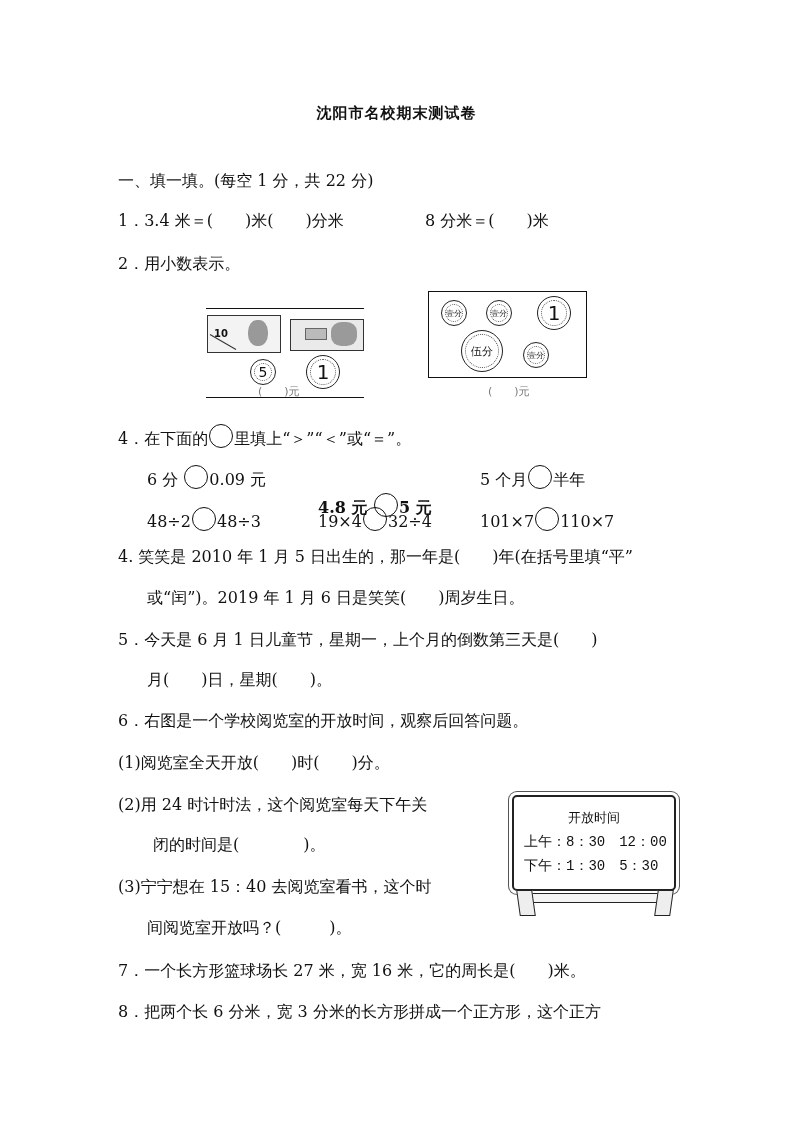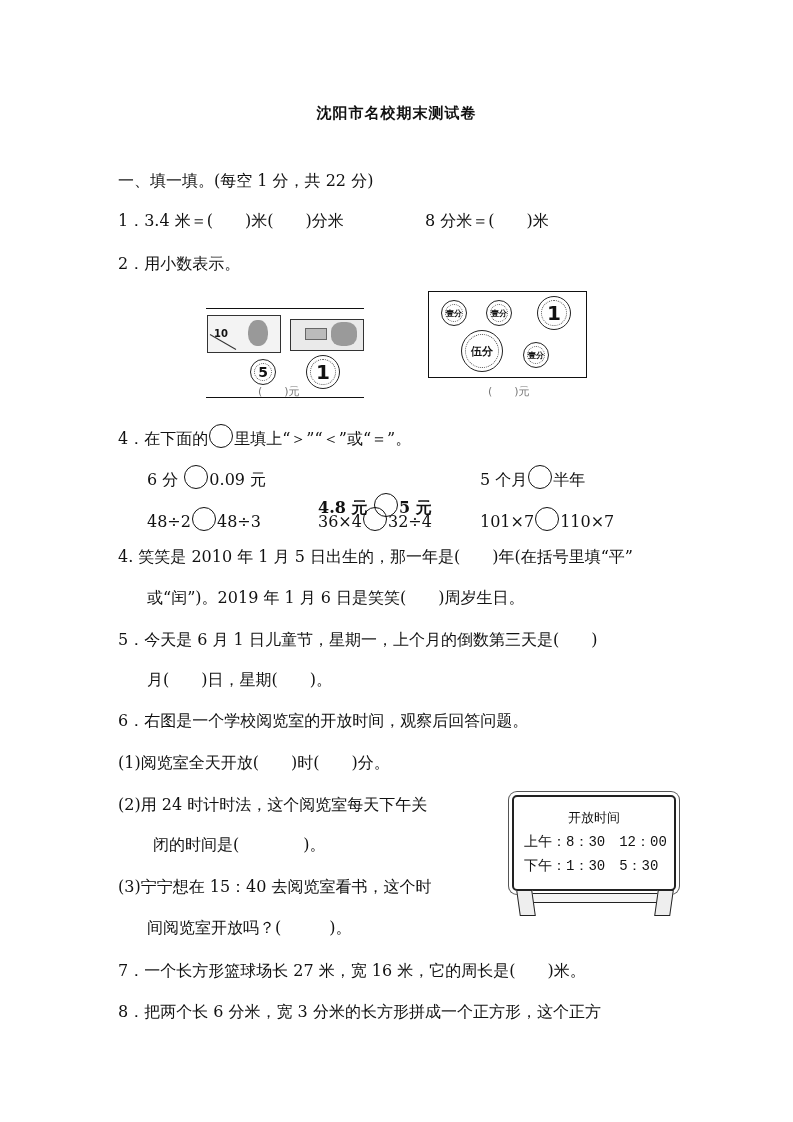--- a/index.html
+++ b/index.html
@@ -8,21 +8,21 @@
   .title { position: absolute; left: 0; width: 793px; top: 104px; text-align: center;
            font-family: "DejaVu Sans", sans-serif; font-weight: bold; font-size: 15px; letter-spacing: 1px; }
   .line { position: absolute; font-size: 16px; white-space: nowrap; line-height: 20px; }
   .circ { display: inline-block; width: 22px; height: 22px; border: 1.3px solid #111; border-radius: 50%;
           vertical-align: -4px; margin: 0 1px; }
   .fig { position: absolute; }
   .money1 { left: 206px; top: 291px; width: 158px; height: 88px; border-top: 1.5px solid #111; border-bottom: 1.5px solid #111; margin-top: 17px; }
   .money2 { left: 428px; top: 291px; width: 157px; height: 85px; border: 1.5px solid #111; }
   .bill { position: absolute; border: 1px solid #333; background: #f3f3f3; }
   .coin { position: absolute; border: 1.5px solid #222; border-radius: 50%; background: #fff;
-          display: flex; align-items: center; justify-content: center; font-family: "DejaVu Sans", sans-serif; font-weight: bold; }
+          display: flex; align-items: center; justify-content: center; font-family: "DejaVu Sans", sans-serif; font-weight: normal; }
   .coin::before { content: ""; position: absolute; inset: 3px; border: 1px dotted #555; border-radius: 50%; }
   .cap { position: absolute; font-size: 11px; color: #777; font-family: "DejaVu Sans", sans-serif; }
   .board { position: absolute; left: 512px; top: 795px; width: 160px; height: 92px; border: 2px solid #222;
            border-radius: 5px; background: #fff; box-shadow: 0 0 0 3px #fff, 0 0 0 4px #555; }
   .board-title { position: absolute; top: 12px; width: 100%; text-align: center; font-size: 13px; font-family: "DejaVu Sans", sans-serif; }
   .board-row { position: absolute; left: 10px; font-size: 14px; white-space: nowrap; font-family: Liberation Mono, monospace; }
   .leg { position: absolute; top: 890px; width: 14px; height: 24px; border: 1.5px solid #222; background: #eee; }
   .base { position: absolute; left: 524px; top: 893px; width: 140px; height: 8px; border: 1.5px solid #222; background: #f4f4f4; }
 </style>
 </head>
@@ -72,21 +72,21 @@
   <span>4.8 元</span> <span class="circ"></span><span>5 元</span>
 </div>
 <div class="line" style="left:480px;top:465px;">
   <span>5 个月</span><span class="circ"></span><span>半年</span>
 </div>
 
 <div class="line" style="left:147px;top:507px;">
   <span>48÷2</span><span class="circ"></span><span>48÷3</span>
 </div>
 <div class="line" style="left:318px;top:507px;">
-  <span>36×4</span><span class="circ"></span><span>32÷4</span>
+  <span>19×4</span><span class="circ"></span><span>32÷4</span>
 </div>
 <div class="line" style="left:480px;top:507px;">
   <span>101×7</span><span class="circ"></span><span>110×7</span>
 </div>
 
 <div class="line" style="left:118px;top:547px;">4. 笑笑是 2010 年 1 月 5 日出生的，那一年是(　　)年(在括号里填“平”</div>
 <div class="line" style="left:147px;top:588px;">或“闰”)。2019 年 1 月 6 日是笑笑(　　)周岁生日。</div>
 
 <div class="line" style="left:118px;top:630px;">5．今天是 6 月 1 日儿童节，星期一，上个月的倒数第三天是(　　)</div>
 <div class="line" style="left:147px;top:670px;">月(　　)日，星期(　　)。</div>

